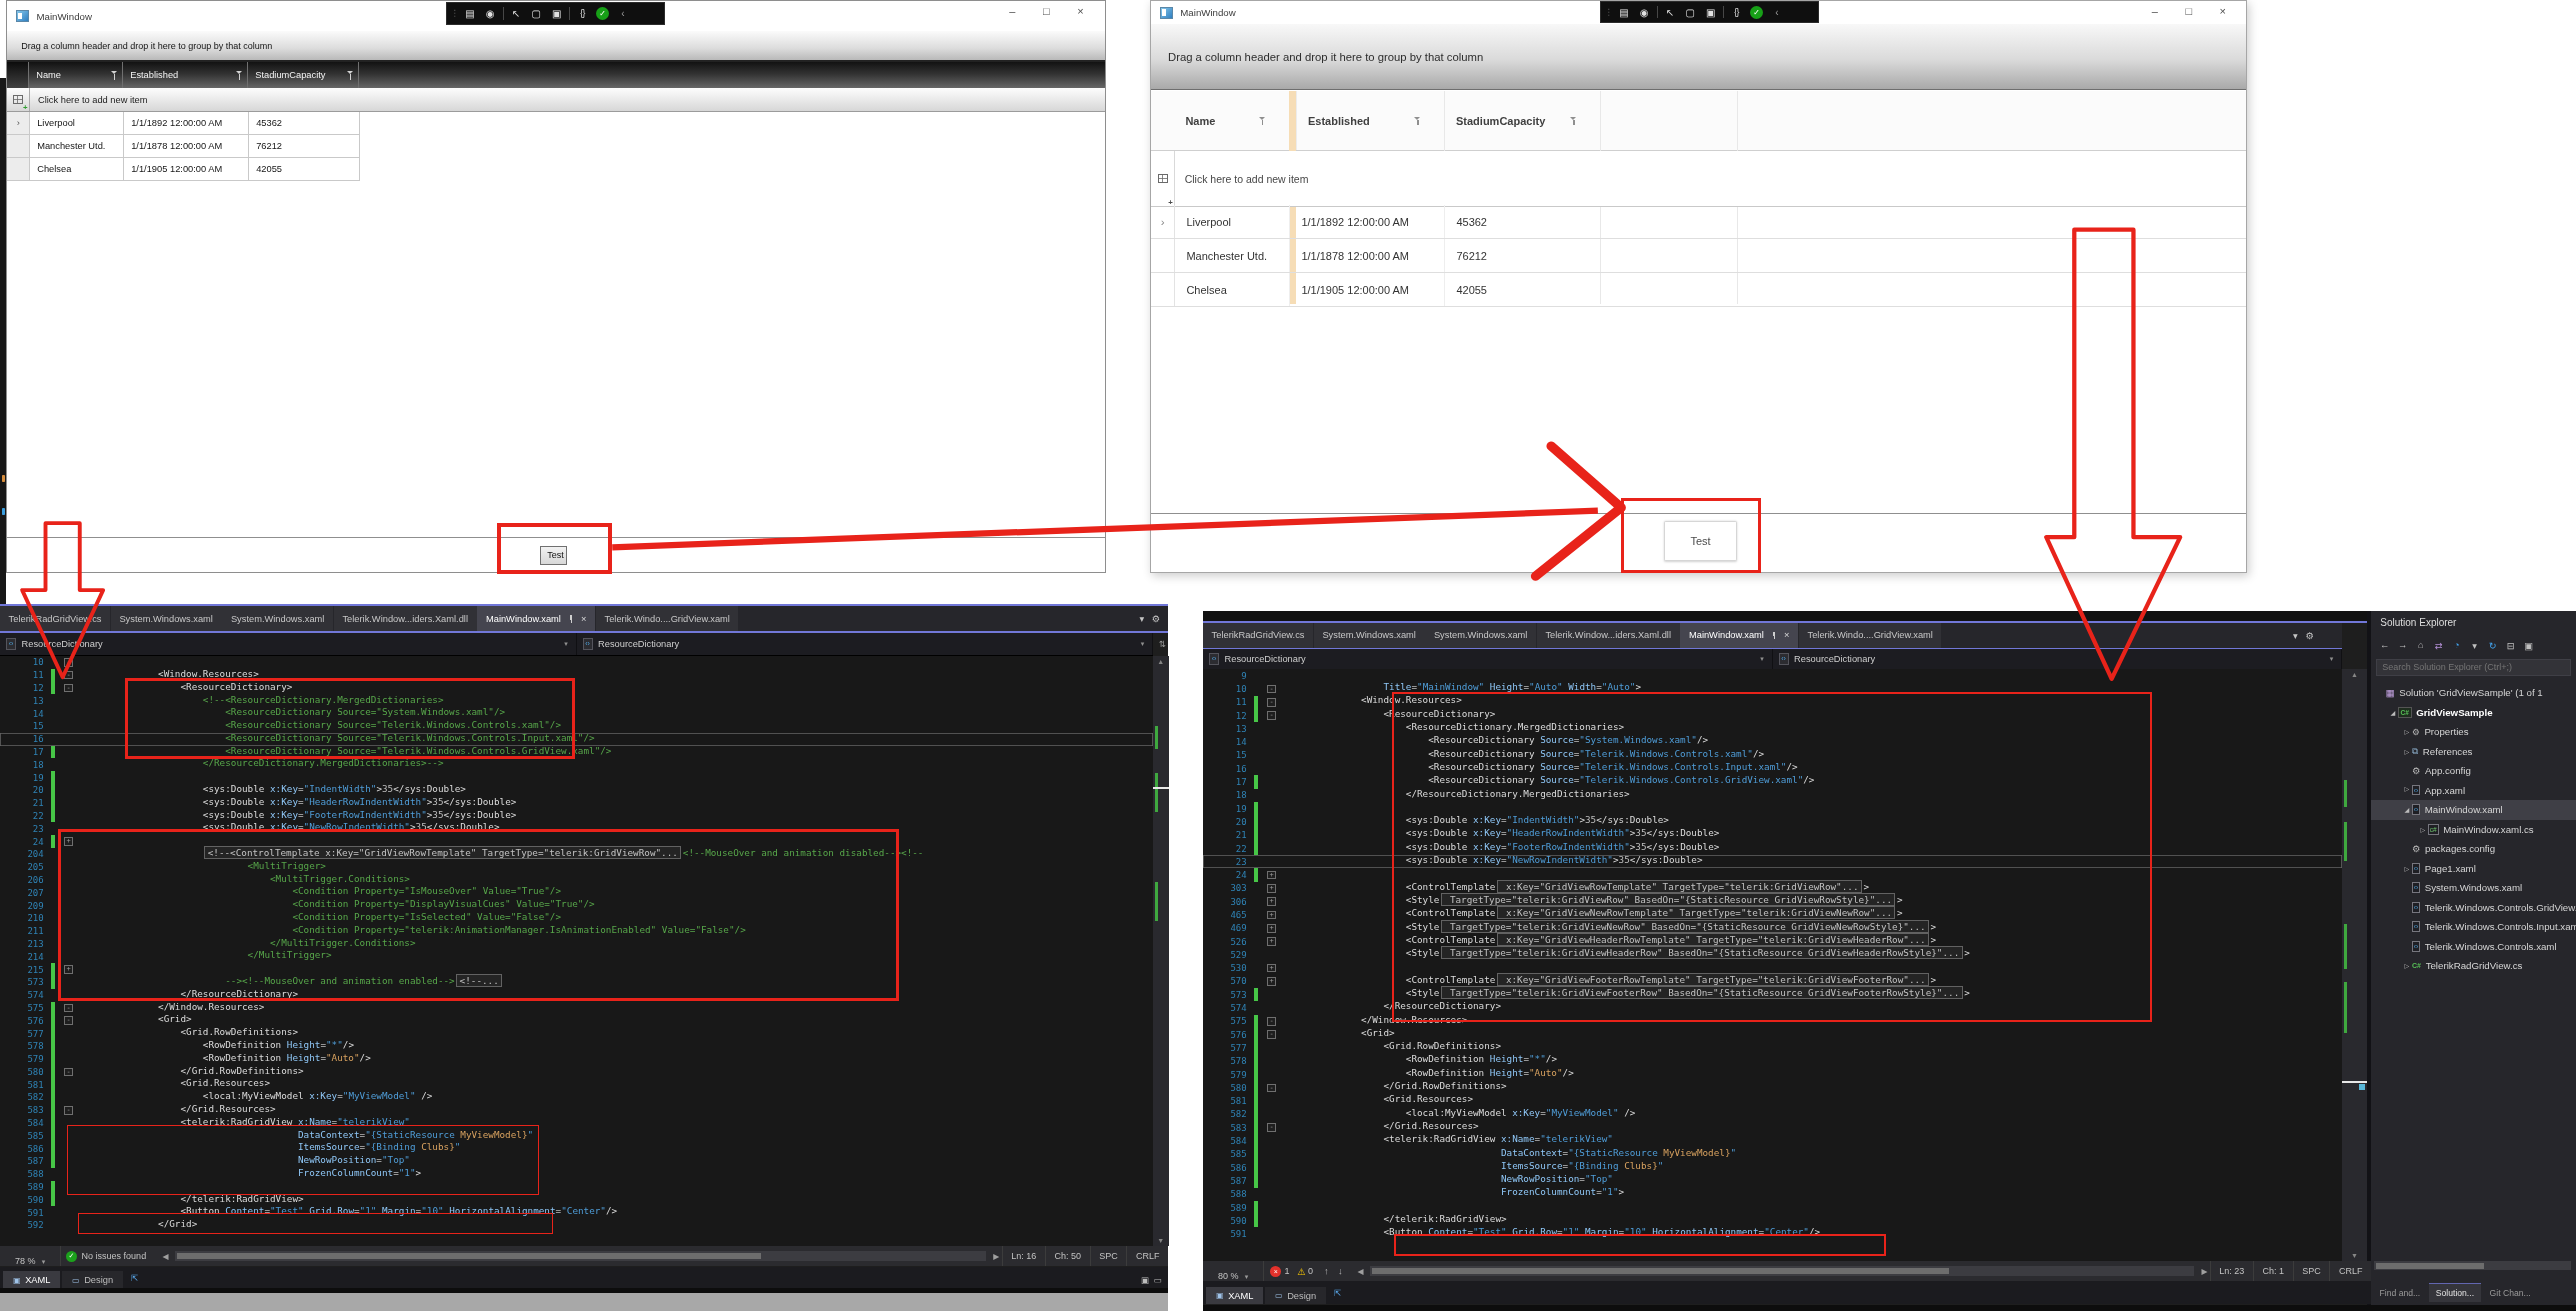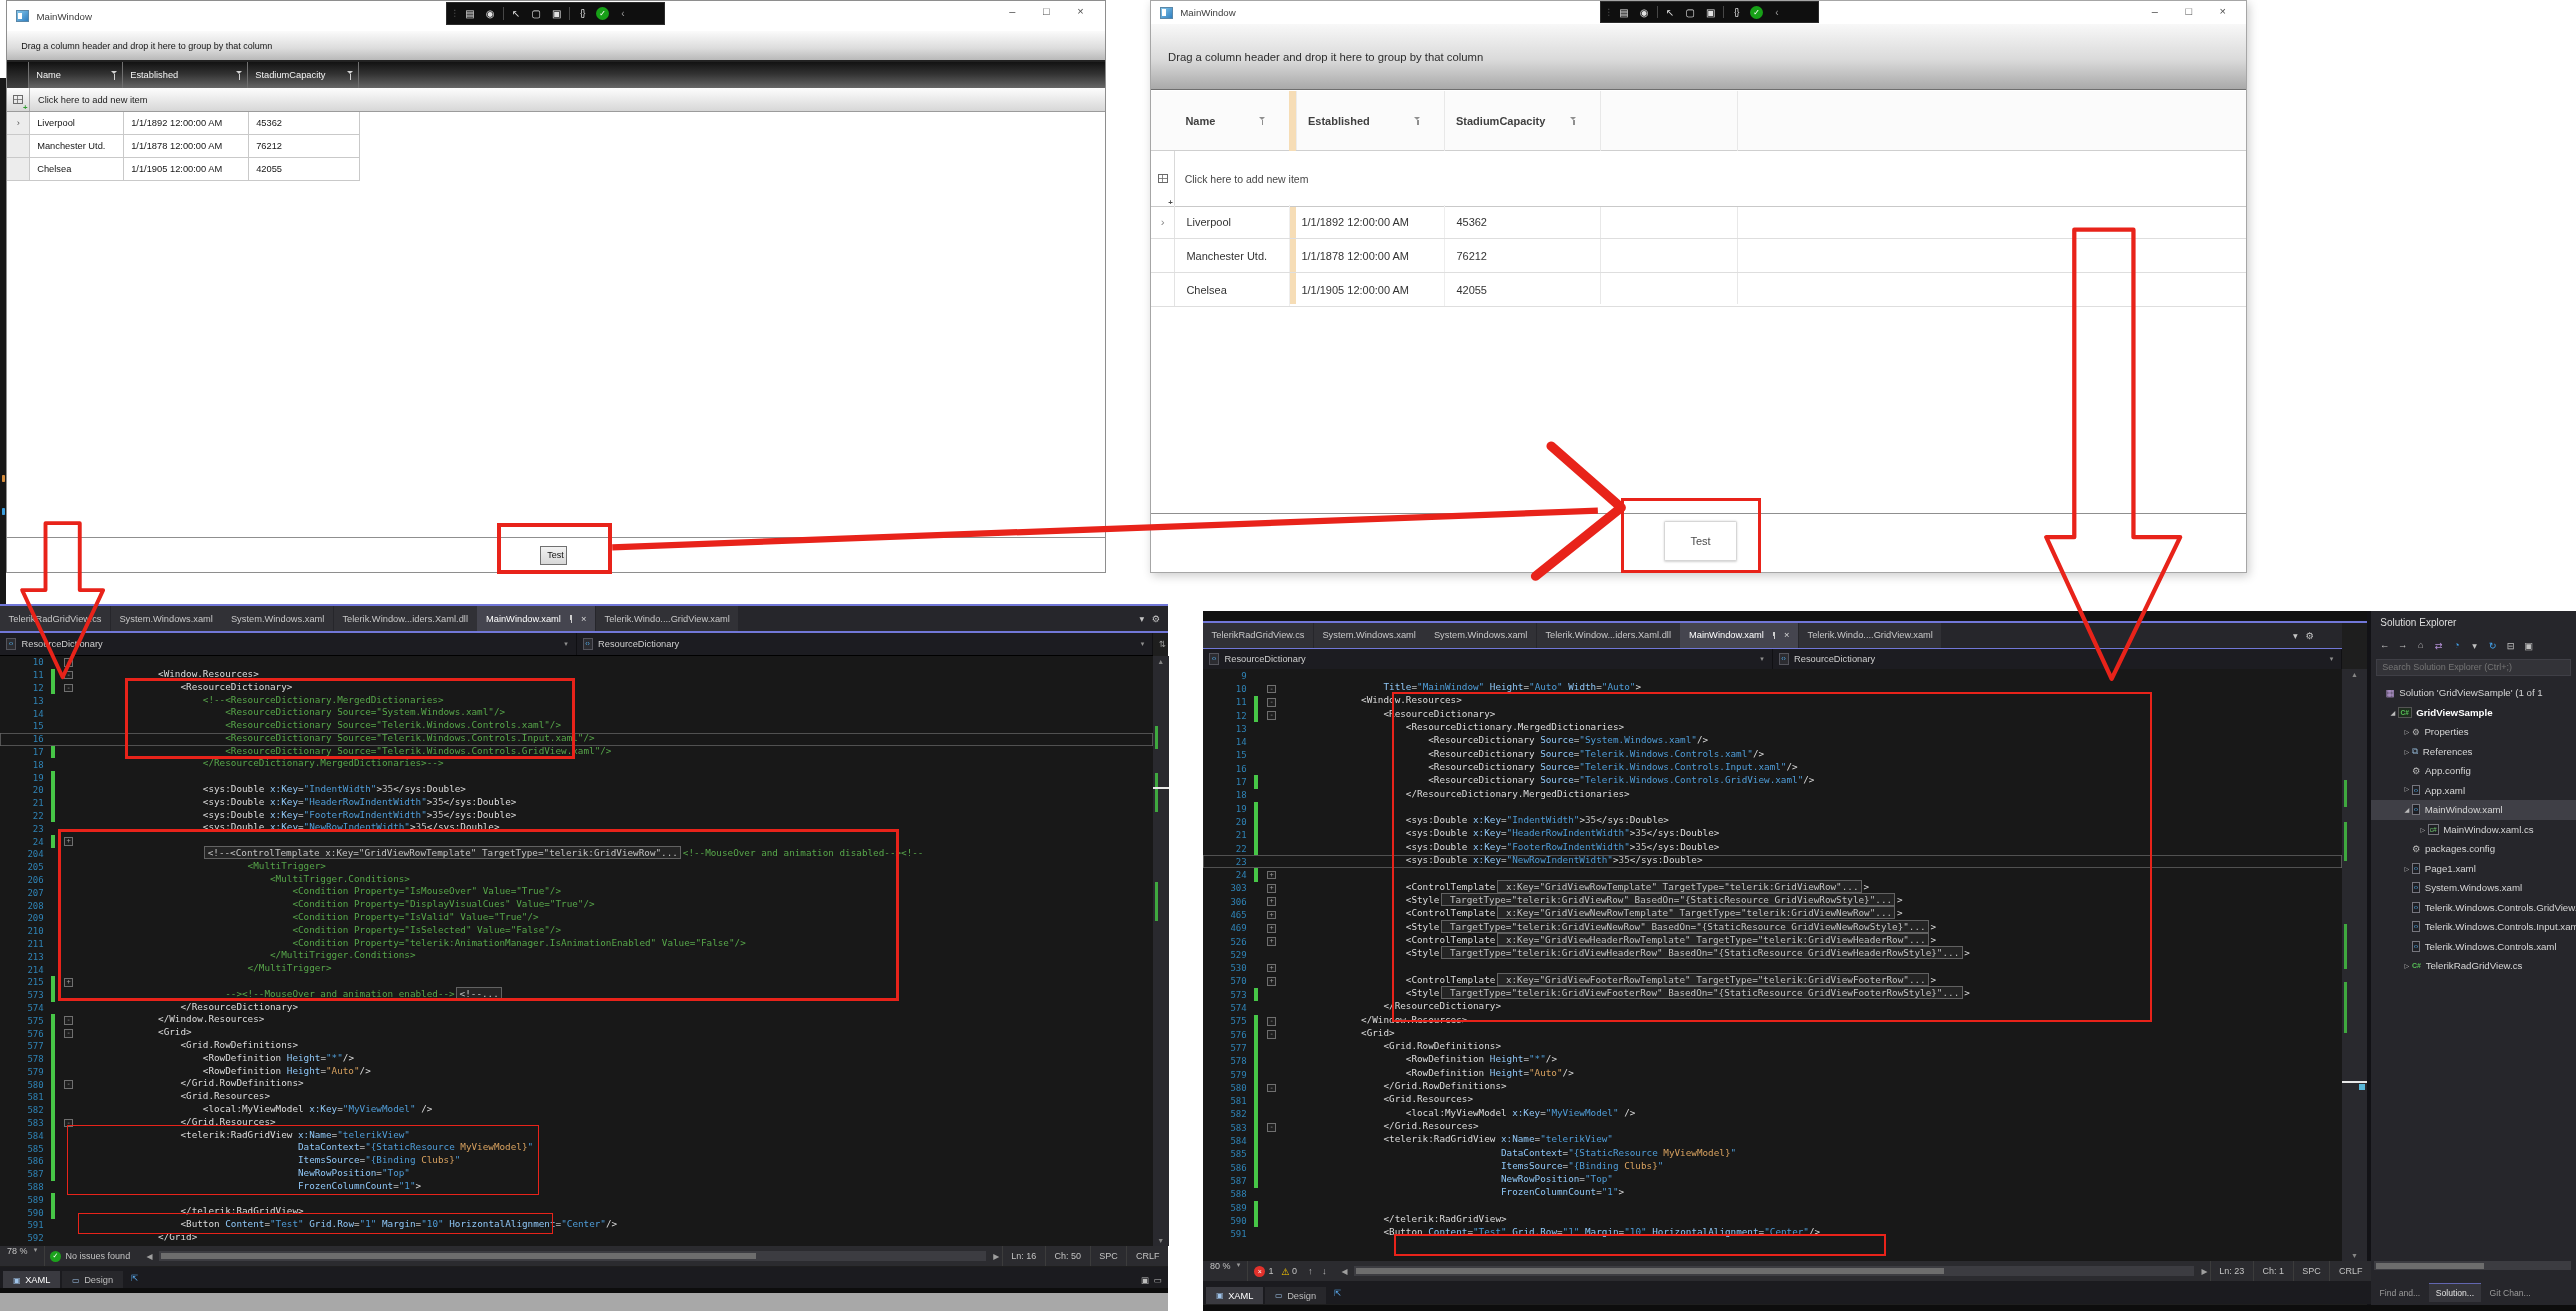--- a/index.html
+++ b/index.html
@@ -144,21 +144,21 @@
   .tk-gold{color:#d7a15f}
   .tk-box{border:0.8px solid #626262;background:#242424;color:#c2c2c2;padding:0 2.3px;margin:0 1.6px}
   
   .vscroll{position:absolute;background:#29292e}
   .sarrow{position:absolute;left:0;right:0;text-align:center;color:#868686;font-size:7px}
   .smark{position:absolute;left:1.6px;width:3.9px;background:#3fa83f}
   .scaret{position:absolute;right:2.3px;width:6.2px;height:6.2px;background:#58b7d8}
   .scurline{position:absolute;left:0;right:0;height:1.6px;background:#e8e8e8}
   
   .status{position:absolute;display:flex;align-items:center;background:#2b2b2f;color:#c3c3c3;font-size:9px}
-  .zoombox{display:flex;align-items:flex-start;gap:6.2px;padding:0 7px;border-right:0.8px solid #3c3c3c;height:100%}
+  .zoombox{display:flex;align-items:flex-end;gap:6.2px;padding:0 15px;border-right:0.8px solid #3c3c3c;height:100%}
   .okball{background:#1ca11c;border-radius:50%;width:11px;height:11px;color:#fff;font-size:7px;display:flex;align-items:center;justify-content:center;margin:0 4.7px}
   .errball{background:#e2312b;border-radius:50%;width:11px;height:11px;color:#fff;font-size:7px;display:flex;align-items:center;justify-content:center;margin:0 3.1px 0 6.2px}
   .warnico{color:#fc0;font-size:9.3px;margin:0 2.3px 0 7.8px}
   .udarrow{color:#b9b9b9;margin:0 4.7px;font-size:9.3px}
   .hscroll{flex:1;height:9.3px;background:#3c3c41;margin:0 4.7px;position:relative}
   .hthumb{position:absolute;left:1.6px;top:1.6px;height:6.2px;background:#6d6d6d}
   .sfield{padding:0 8.6px;height:100%;display:flex;align-items:center;border-left:0.8px solid #3c3c3c}
   .snav{color:#9f9f9f;font-size:7.8px;padding:0 2.3px}
   
   .doctabs{position:absolute;background:#1b1b1f;display:flex;align-items:flex-end;padding-left:3.1px;box-sizing:border-box}
@@ -683,30 +683,20 @@
           <span class="ln">207</span>
           <span class="bar"></span>
           <span class="fold-col">
             <span class="fold"></span>
           </span>
           <span class="txt">
             
           <span class="tk-com">                            &lt;Condition Property="DisplayVisualCues" Value="True"/&gt;</span></span>
         </div>
 
-        <div class="cl">
-          <span class="ln">208</span>
-          <span class="bar"></span>
-          <span class="fold-col">
-            <span class="fold"></span>
-          </span>
-          <span class="txt">
-            
-          <span class="tk-com">                            &lt;Condition Property="IsValid" Value="True"/&gt;</span></span>
-        </div>
 
         <div class="cl">
           <span class="ln">209</span>
           <span class="bar"></span>
           <span class="fold-col">
             <span class="fold"></span>
           </span>
           <span class="txt">
             
           <span class="tk-com">                            &lt;Condition Property="IsSelected" Value="False"/&gt;</span></span>

